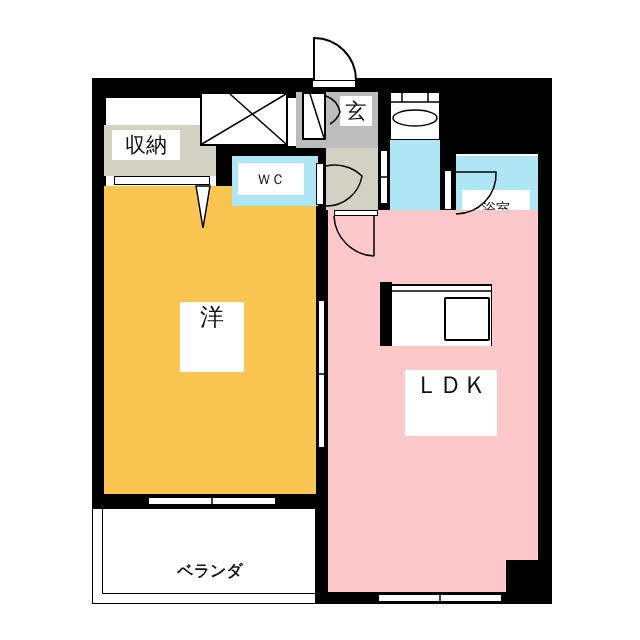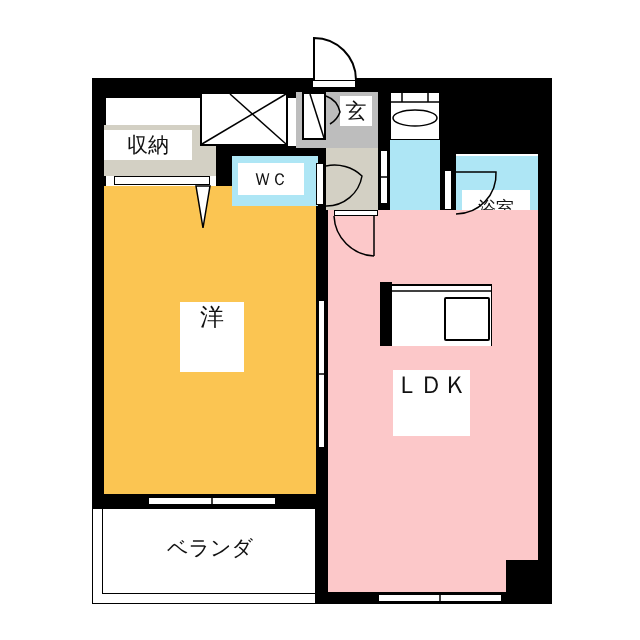--- a/index.html
+++ b/index.html
@@ -14,77 +14,77 @@
 <body>
 
 <div class="abs wall" style="left:92px;top:78px;width:458px;height:20px;"></div>
 <div class="abs wall" style="left:92px;top:78px;width:14px;height:428px;"></div>
 <div class="abs wall" style="left:538px;top:78px;width:14px;height:524px;"></div>
 <div class="abs wall" style="left:316px;top:592px;width:236px;height:12px;"></div>
 <div class="abs wall" style="left:440px;top:78px;width:112px;height:76px;"></div>
 
 <div class="abs" style="left:104px;top:125px;width:112px;height:48px;background:#D3D0C4;"></div>
 <div class="abs" style="left:104px;top:158px;width:128px;height:18px;background:#D3D0C4;"></div>
-<div class="label" style="left:104px;top:130px;width:88px;height:30px;font-size:21px;line-height:30px;">収納</div>
+<div class="label" style="left:112px;top:130px;width:68px;height:30px;font-size:21px;line-height:30px;">収納</div>
 <div class="abs" style="left:114px;top:176px;width:96px;height:9px;background:#fff;border:1px solid #000;box-sizing:border-box;"></div>
 
 <div class="abs" style="left:200px;top:92px;width:88px;height:54px;background:#fff;border:2px solid #000;box-sizing:border-box;"></div>
 
 <div class="abs wall" style="left:216px;top:146px;width:110px;height:74px;"></div>
 <div class="abs" style="left:104px;top:186px;width:212px;height:310px;background:#FBC552;"></div>
 <div class="abs" style="left:104px;top:186px;width:112px;height:34px;background:#FBC552;"></div>
 <div class="label" style="left:180px;top:302px;width:64px;height:70px;font-size:24px;">
   <div>洋</div>
 </div>
 
 <div class="abs wall" style="left:316px;top:210px;width:12px;height:394px;"></div>
 <div class="abs" style="left:318px;top:300px;width:7px;height:148px;background:#fff;border:1px solid #000;box-sizing:border-box;"></div>
 
 <div class="abs" style="left:232px;top:156px;width:86px;height:50px;background:#AEE6F5;"></div>
-<div class="label" style="left:238px;top:163px;width:66px;height:32px;font-size:17px;line-height:32px;">ＷＣ</div>
+<div class="label" style="left:238px;top:163px;width:66px;height:32px;font-size:14px;line-height:32px;">ＷＣ</div>
 <div class="abs" style="left:316px;top:163px;width:8px;height:42px;background:#fff;border:1px solid #000;box-sizing:border-box;"></div>
 
 <div class="abs" style="left:296px;top:92px;width:86px;height:56px;background:#BDBDBD;"></div>
 <div class="abs" style="left:326px;top:148px;width:56px;height:62px;background:#D3D0C4;"></div>
 <div class="abs" style="left:302px;top:92px;width:24px;height:48px;background:#fff;border:2px solid #000;box-sizing:border-box;"></div>
 <div class="label" style="left:340px;top:96px;width:32px;height:30px;font-size:21px;line-height:30px;">玄</div>
 <div class="abs" style="left:312px;top:80px;width:44px;height:8px;background:#fff;border:1px solid #000;box-sizing:border-box;"></div>
 
 <div class="abs wall" style="left:378px;top:92px;width:12px;height:190px;"></div>
 <div class="abs" style="left:390px;top:92px;width:50px;height:178px;background:#AEE6F5;"></div>
 <div class="abs" style="left:390px;top:92px;width:50px;height:48px;background:#fff;border:1px solid #000;box-sizing:border-box;"></div>
 <div class="abs" style="left:380px;top:150px;width:8px;height:54px;background:#fff;border:1px solid #000;box-sizing:border-box;"></div>
 
 <div class="abs" style="left:390px;top:226px;width:46px;height:46px;background:#fff;border:3px double #000;box-sizing:border-box;"></div>
 <div class="label lbl-sm" style="left:394px;top:238px;width:38px;height:20px;line-height:20px;">洗濯</div>
 
 <div class="abs wall" style="left:440px;top:150px;width:16px;height:130px;"></div>
 <div class="abs" style="left:456px;top:156px;width:82px;height:116px;background:#AEE6F5;"></div>
-<div class="label" style="left:462px;top:190px;width:68px;height:36px;font-size:18px;line-height:36px;text-align:center;">浴室</div>
+<div class="label" style="left:462px;top:190px;width:68px;height:36px;font-size:14px;line-height:36px;text-align:center;">浴室</div>
 <div class="abs" style="left:444px;top:170px;width:8px;height:40px;background:#fff;border:1px solid #000;box-sizing:border-box;"></div>
 
 <div class="abs wall" style="left:380px;top:270px;width:172px;height:14px;"></div>
 <div class="abs" style="left:328px;top:210px;width:210px;height:382px;background:#FCC8C9;"></div>
 <div class="abs" style="left:328px;top:210px;width:52px;height:74px;background:#FCC8C9;"></div>
 <div class="abs wall" style="left:380px;top:282px;width:12px;height:64px;"></div>
 <div class="abs" style="left:392px;top:284px;width:100px;height:62px;background:#fff;border-top:2px solid #000;border-right:1px solid #000;box-sizing:border-box;"></div>
 <div class="abs" style="left:444px;top:297px;width:46px;height:44px;background:#fff;border:2px solid #000;box-sizing:border-box;border-radius:2px;"></div>
 <div class="abs wall" style="left:506px;top:560px;width:32px;height:34px;"></div>
-<div class="label" style="left:393px;top:370px;width:77px;height:66px;font-size:24px;">
+<div class="label" style="left:405px;top:370px;width:92px;height:66px;font-size:24px;">
   <div>ＬＤＫ</div>
 </div>
 <div class="abs" style="left:378px;top:594px;width:124px;height:8px;background:#fff;border:1px solid #000;box-sizing:border-box;"></div>
 <div class="abs" style="left:334px;top:210px;width:44px;height:6px;background:#fff;border:1px solid #000;box-sizing:border-box;"></div>
 
 <div class="abs wall" style="left:92px;top:494px;width:236px;height:14px;"></div>
 <div class="abs" style="left:148px;top:497px;width:128px;height:8px;background:#fff;border:1px solid #000;box-sizing:border-box;"></div>
 
 <div class="abs" style="left:92px;top:508px;width:224px;height:96px;background:#fff;border:1px solid #000;box-sizing:border-box;"></div>
 <div class="abs" style="left:102px;top:508px;width:214px;height:86px;border-left:1px solid #000;border-bottom:1px solid #000;box-sizing:border-box;"></div>
-<div class="label" style="left:150px;top:530px;width:120px;height:36px;font-size:21px;line-height:36px;background:transparent;">ベランダ</div>
+<div class="label" style="left:150px;top:553px;width:120px;height:36px;font-size:16px;line-height:36px;background:transparent;font-weight:bold;">ベランダ</div>
 
 <svg class="ov" viewBox="0 0 640 640">
 
   <path d="M314 80 L314 38 A42 42 0 0 1 356 80" fill="#fff" stroke="#000" stroke-width="2"></path>
 
   <line x1="202" y1="144" x2="286" y2="94" stroke="#000" stroke-width="1.5"></line>
   <line x1="230" y1="94" x2="286" y2="144" stroke="#000" stroke-width="1.5"></line>
 
   <line x1="310" y1="94" x2="324" y2="138" stroke="#000" stroke-width="1.5"></line>
   <path d="M326 96 A22 22 0 0 1 340 112 A22 22 0 0 1 330 124" fill="none" stroke="#000" stroke-width="1.5"></path>

